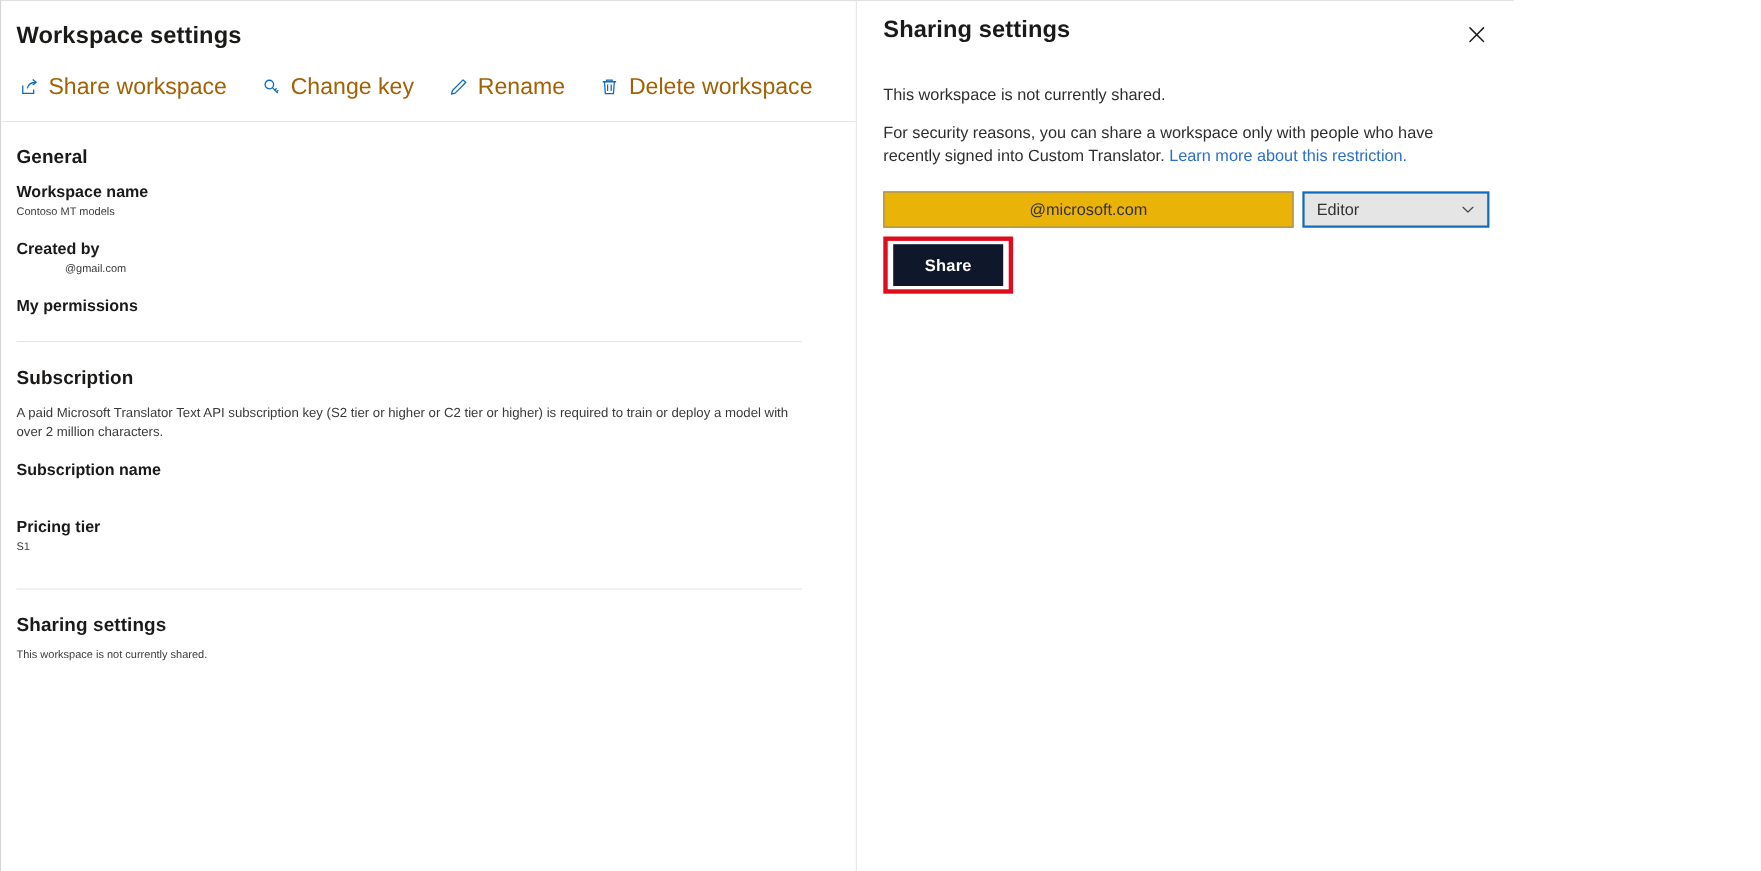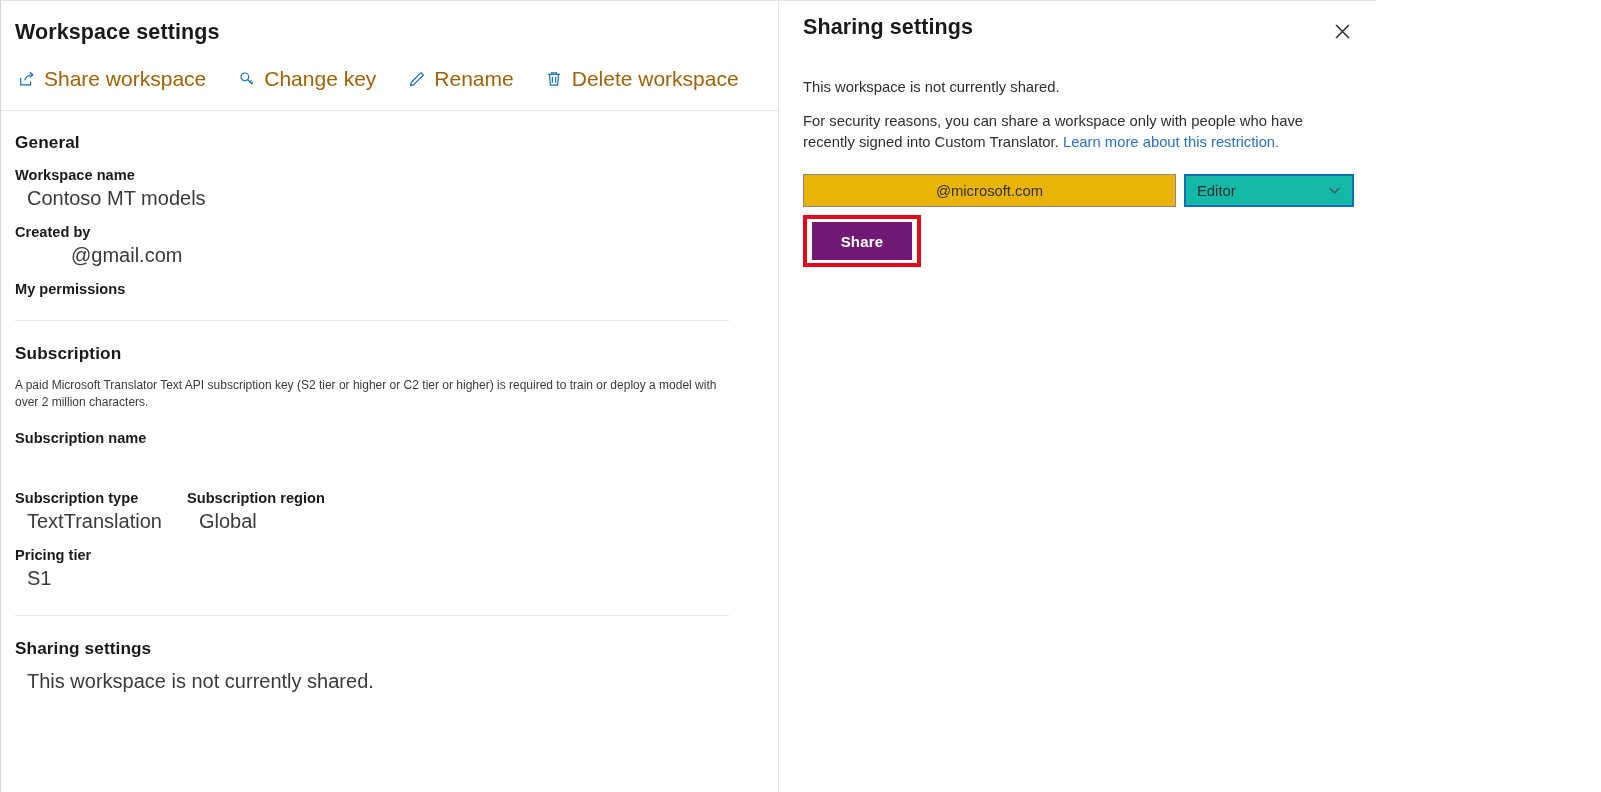--- a/index.html
+++ b/index.html
@@ -99,26 +99,25 @@
     color: #1b1a19;
     letter-spacing: .1px;
   }
   .field-label {
     font-size: 14.6px;
     font-weight: 700;
     color: #1b1a19;
     margin-top: 14px;
   }
   .field-value {
-    font-size: 20px;
+    font-size: 10px;
     font-weight: 400;
     color: #3b3a39;
     margin-top: 4px;
     min-height: 18px;
-    margin-left: 12px;
   }
   .field-value.indent { padding-left: 44px; }
   .body-text {
     font-size: 12px;
     color: #3b3a39;
     line-height: 1.42;
     max-width: 716px;
     margin-top: 13px;
   }
 
@@ -196,21 +195,21 @@
     color: #323130;
     text-align: center;
     padding: 0 8px;
     outline: none;
   }
   .role-select {
     position: relative;
     width: 170px;
     height: 33px;
     border: 2px solid #0f6cbd;
-    background: #14b8a6;
+    background: #e5e5e5;
     display: flex;
     align-items: center;
     padding: 0 10px 0 11px;
     cursor: pointer;
   }
   .role-value {
     font-size: 14.8px;
     color: #323130;
     flex: 1;
   }
@@ -227,21 +226,21 @@
     height: 52px;
     border: 4px solid #e00b1c;
     display: flex;
     align-items: center;
     justify-content: center;
     background: #ffffff;
   }
   .share-btn {
     width: 100px;
     height: 38px;
-    background: #701a75;
+    background: #0f172a;
     border: none;
     color: #ffffff;
     font-family: "Liberation Sans", sans-serif;
     font-size: 15px;
     font-weight: 700;
     cursor: pointer;
     letter-spacing: .2px;
   }
 </style>
 </head>
@@ -317,30 +316,20 @@
     <div class="rule-inner" style="margin-top:23px;"></div>
 
     <div class="section" style="margin-top:22px;">
       <div class="section-head">Subscription</div>
 
       <div class="body-text">A paid Microsoft Translator Text API subscription key (S2 tier or higher or C2 tier or higher) is required to train or deploy a model with over 2 million characters.</div>
 
       <div class="field-label" style="margin-top:19px;">Subscription name</div>
       <div class="field-value"></div>
 
-      <div class="two-col" style="margin-top:22px;">
-        <div class="col-a">
-          <div class="field-label">Subscription type</div>
-          <div class="field-value">TextTranslation</div>
-        </div>
-        <div class="col-b">
-          <div class="field-label">Subscription region</div>
-          <div class="field-value">Global</div>
-        </div>
-      </div>
 
       <div class="field-label">Pricing tier</div>
       <div class="field-value">S1</div>
     </div>
 
     <div class="rule-inner" style="margin-top:25px;"></div>
 
     <div class="section" style="margin-top:22px;">
       <div class="section-head">Sharing settings</div>
       <div class="field-value" style="margin-top:11px;">This workspace is not currently shared.</div>

